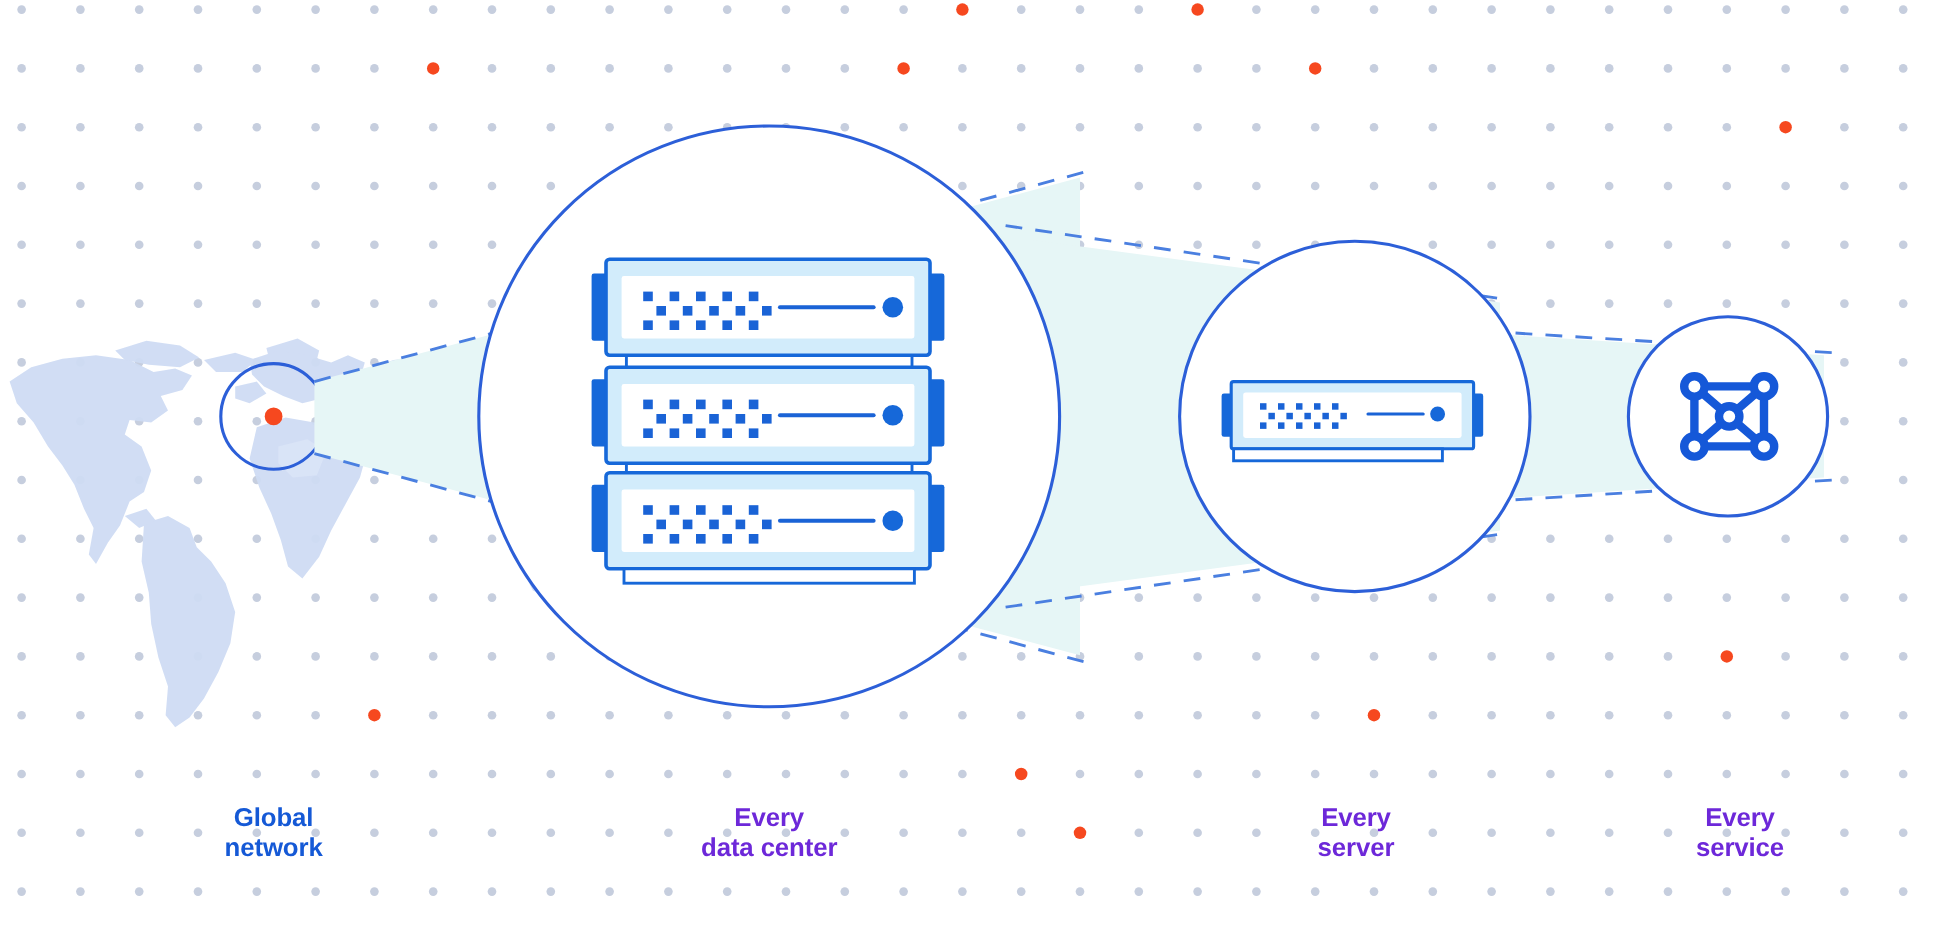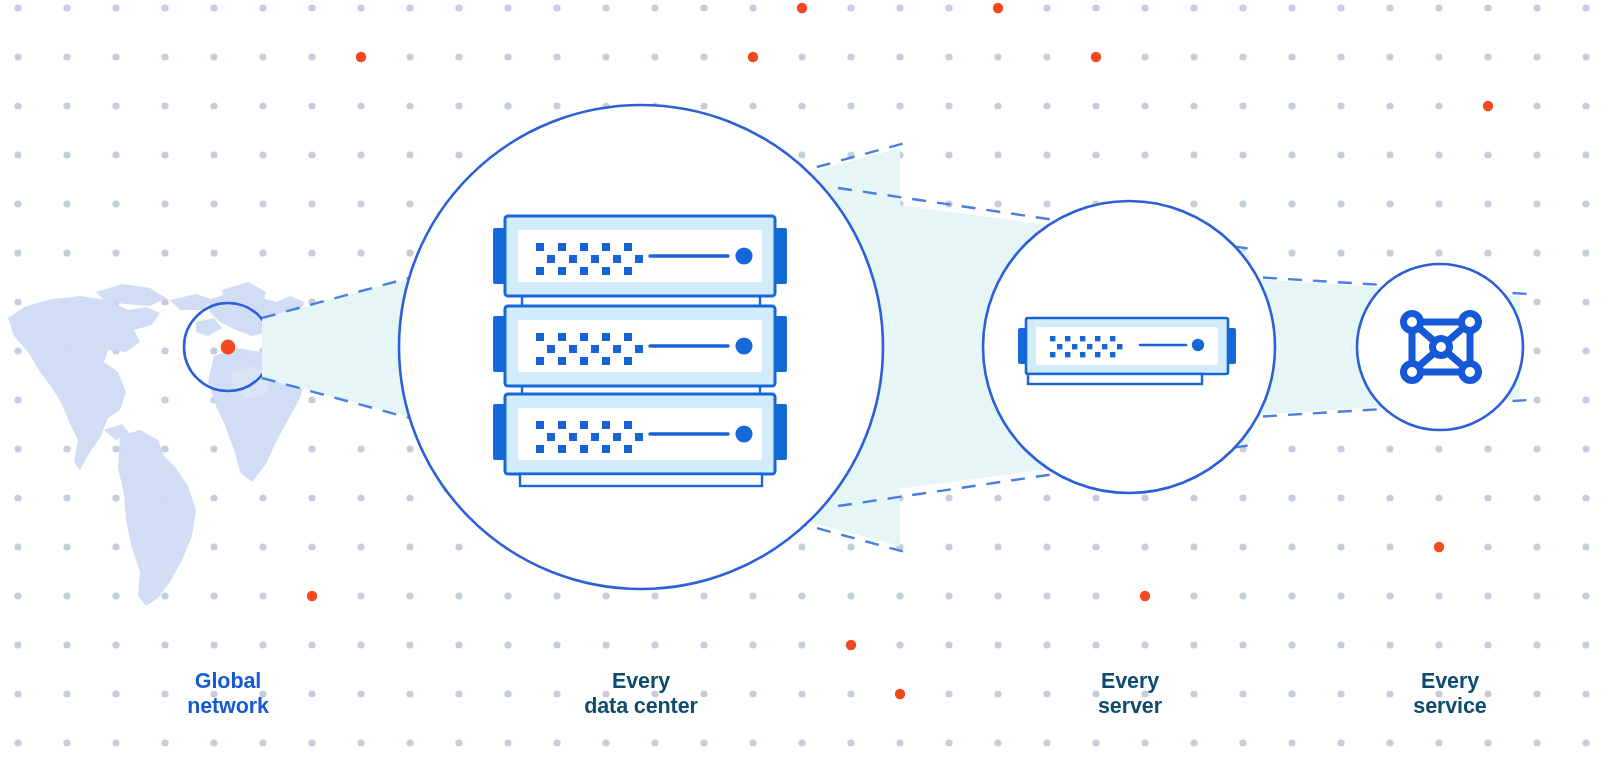--- a/index.html
+++ b/index.html
@@ -40,21 +40,21 @@
     text-align: center;
     line-height: 1.17;
     font-weight: 700;
     font-size: 21.5px;
     letter-spacing: -0.1px;
     white-space: pre-line;
     transform: translateX(-50%);
     user-select: none;
   }
   .caption.accent { color: #1559D6; }
-  .caption.dark   { color: #0c4a6e; }
+  .caption.dark   { color: #6d28d9; }
 </style>
 </head>
 <body>
 
 <div id="stage">
 
   <svg class="layer" id="dot-grid-layer" viewBox="0 0 1620 782">
       <circle cx="18" cy="8" r="3.6" fill="#C6CEDE"></circle>
       <circle cx="67" cy="8" r="3.6" fill="#C6CEDE"></circle>
       <circle cx="116" cy="8" r="3.6" fill="#C6CEDE"></circle>

